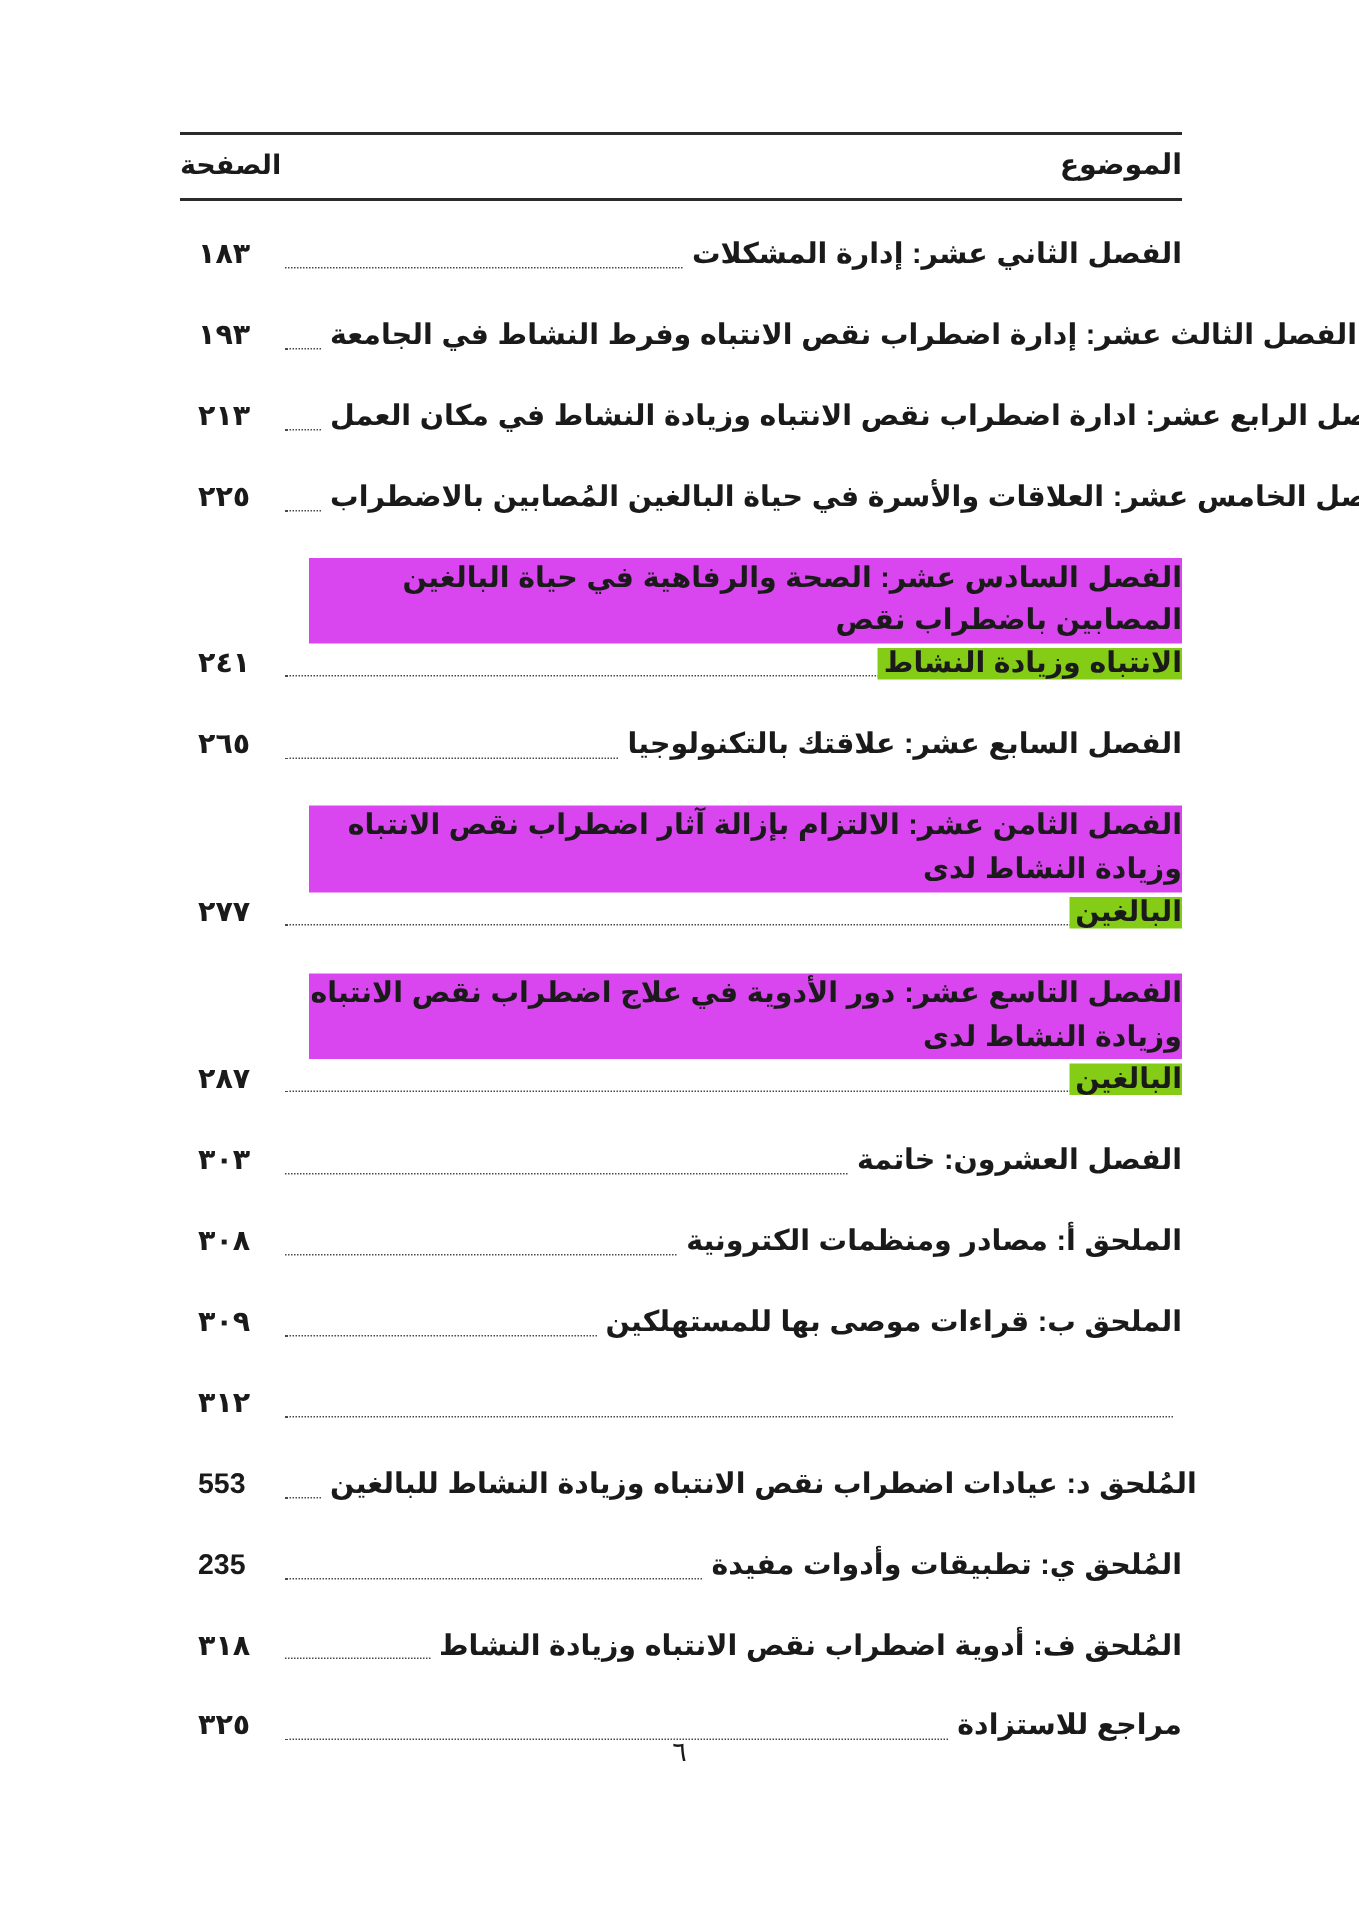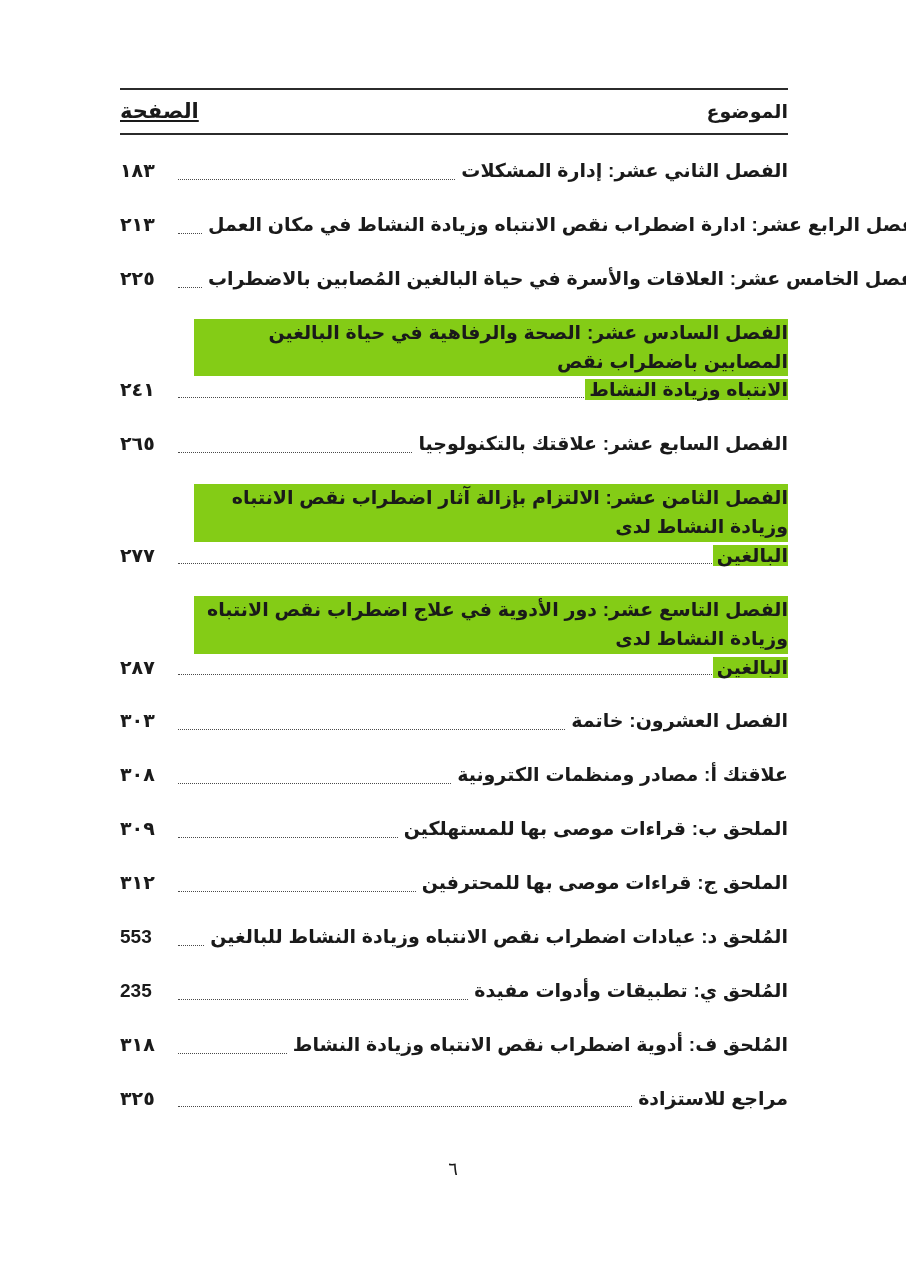--- a/index.html
+++ b/index.html
@@ -34,38 +34,38 @@
     display: flex;
     justify-content: space-between;
     align-items: baseline;
   }
   .toc-head .h-subject {
     font-size: 19px;
     font-weight: 700;
     letter-spacing: 0;
   }
   .toc-head .h-page {
-    font-size: 21px;
-    font-weight: 700;
-    text-decoration: underline;
+    font-size: 18px;
+    font-weight: 700;
   }
 
   
   .toc-list {
     direction: rtl;
     margin-top: 22px;
   }
 
   .toc-entry {
     display: flex;
     flex-direction: row-reverse;
     align-items: flex-end;
     justify-content: flex-start;
     margin-bottom: 25px;
     gap: 0;
+    margin-left: 12px;
   }
 
   .entry-title {
     order: 2;
     flex: 1 1 auto;
     font-size: 19px;
     font-weight: 700;
     line-height: 1.52;
     text-align: right;
     word-spacing: 0.5px;
@@ -130,21 +130,21 @@
   .toc-entry.wrap .entry-title .lastline {
     position: relative;
     display: inline;
     background: #84cc16;
     z-index: 1;
     padding-left: 4px;
   }
   .toc-entry.wrap .entry-title .firstline {
     position: relative;
     z-index: 1;
-    background: #84cc16;
+    background: #d946ef;
   }
 
   
   .toc-entry.single .entry-title {
     flex: 0 1 auto;
     white-space: nowrap;
   }
 
   
   .folio {
@@ -170,20 +170,25 @@
       <div class="h-page">الصفحة</div>
     </div>
 
     <div class="toc-list">
         <div class="toc-entry single">
           <div class="entry-page">١٨٣</div>
           <div class="leader"></div>
           <div class="entry-title">الفصل الثاني عشر: إدارة المشكلات</div>
         </div>
         <div class="toc-entry single">
+          <div class="entry-page">١٩٣</div>
+          <div class="leader"></div>
+          <div class="entry-title">الفصل الثالث عشر: إدارة اضطراب نقص الانتباه وفرط النشاط في الجامعة</div>
+        </div>
+        <div class="toc-entry single">
           <div class="entry-page">٢١٣</div>
           <div class="leader"></div>
           <div class="entry-title">الفصل الرابع عشر: ادارة اضطراب نقص الانتباه وزيادة النشاط في مكان العمل</div>
         </div>
         <div class="toc-entry single">
           <div class="entry-page">٢٢٥</div>
           <div class="leader"></div>
           <div class="entry-title">الفصل الخامس عشر: العلاقات والأسرة في حياة البالغين المُصابين بالاضطراب</div>
         </div>
         <div class="toc-entry wrap">
@@ -216,31 +221,30 @@
           <div class="entry-page">٢٨٧</div>
         </div>
         <div class="toc-entry single">
           <div class="entry-page">٣٠٣</div>
           <div class="leader"></div>
           <div class="entry-title">الفصل العشرون: خاتمة</div>
         </div>
         <div class="toc-entry single">
           <div class="entry-page">٣٠٨</div>
           <div class="leader"></div>
-          <div class="entry-title">علاقتك أ: مصادر ومنظمات الكترونية</div>
+          <div class="entry-title">الملحق أ: مصادر ومنظمات الكترونية</div>
         </div>
         <div class="toc-entry single">
           <div class="entry-page">٣٠٩</div>
           <div class="leader"></div>
           <div class="entry-title">الملحق ب: قراءات موصى بها للمستهلكين</div>
         </div>
         <div class="toc-entry single">
           <div class="entry-page">٣١٢</div>
           <div class="leader"></div>
-          <div class="entry-title">الملحق ج: قراءات موصى بها للمحترفين</div>
         </div>
         <div class="toc-entry single">
           <div class="entry-page">553</div>
           <div class="leader"></div>
           <div class="entry-title">المُلحق د: عيادات اضطراب نقص الانتباه وزيادة النشاط للبالغين</div>
         </div>
         <div class="toc-entry single">
           <div class="entry-page">235</div>
           <div class="leader"></div>
           <div class="entry-title">المُلحق ي: تطبيقات وأدوات مفيدة</div>

